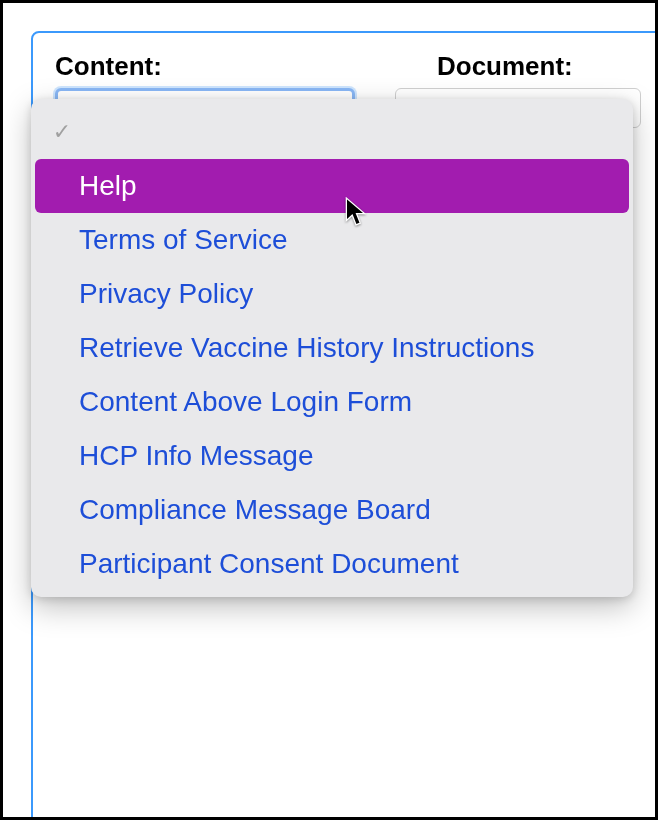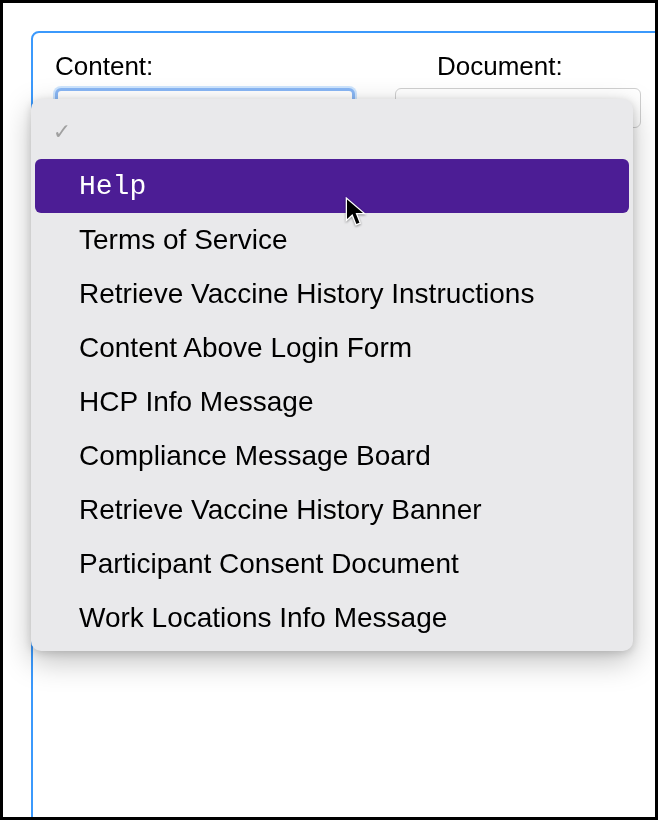--- a/index.html
+++ b/index.html
@@ -27,21 +27,21 @@
       background: #ffffff;
       padding: 18px 22px;
     }
     .labels-row {
       display: flex;
       gap: 40px;
     }
     .field-label {
       font-size: 26px;
       color: #000000;
-      font-weight: 400;
+      font-weight: 700;
     }
     .label-content {
       width: 342px;
     }
     .label-language {
       flex: 1;
     }
     .select-area {
       margin-top: 6px;
       display: flex;
@@ -73,43 +73,42 @@
       padding: 6px 4px;
       z-index: 100;
     }
     .menu-item {
       display: flex;
       align-items: center;
       height: 54px;
       padding: 0 12px 0 12px;
       border-radius: 6px;
       font-size: 28px;
-      color: #000000;
+      color: #1d4ed8;
       cursor: default;
     }
     .menu-item .checkmark {
       width: 30px;
       display: inline-flex;
       justify-content: center;
       font-size: 22px;
       color: #a0a0a0;
     }
     .menu-item .item-label {
       padding-left: 2px;
     }
     .menu-item.placeholder {
       color: #a0a0a0;
     }
     .menu-item.placeholder .checkmark {
       color: #a0a0a0;
     }
     .menu-item.highlighted {
-      background: #4c1d95;
+      background: #a21caf;
       color: #ffffff;
-      font-family: Liberation Mono, monospace;
     }
     .menu-item.highlighted .checkmark {
       color: #ffffff;
     }
     .cursor {
       position: absolute;
       top: 194px;
       left: 342px;
       z-index: 200;
       pointer-events: none;
@@ -141,45 +140,41 @@
   <div class="menu-item highlighted">
     <span class="checkmark"></span>
     <span class="item-label">Help</span>
   </div>
   <div class="menu-item">
     <span class="checkmark"></span>
     <span class="item-label">Terms of Service</span>
   </div>
   <div class="menu-item">
     <span class="checkmark"></span>
+    <span class="item-label">Privacy Policy</span>
+  </div>
+  <div class="menu-item">
+    <span class="checkmark"></span>
     <span class="item-label">Retrieve Vaccine History Instructions</span>
   </div>
   <div class="menu-item">
     <span class="checkmark"></span>
     <span class="item-label">Content Above Login Form</span>
   </div>
   <div class="menu-item">
     <span class="checkmark"></span>
     <span class="item-label">HCP Info Message</span>
   </div>
   <div class="menu-item">
     <span class="checkmark"></span>
     <span class="item-label">Compliance Message Board</span>
   </div>
   <div class="menu-item">
     <span class="checkmark"></span>
-    <span class="item-label">Retrieve Vaccine History Banner</span>
-  </div>
-  <div class="menu-item">
-    <span class="checkmark"></span>
     <span class="item-label">Participant Consent Document</span>
-  </div>
-  <div class="menu-item">
-    <span class="checkmark"></span>
-    <span class="item-label">Work Locations Info Message</span>
   </div>
 </div>
 
 <div class="cursor">
   <svg viewBox="0 0 20 28">
     <path d="M1 1 L1 22 L6.5 17 L10 26 L14 24.3 L10.5 15.5 L18 15.5 Z" fill="#000000" stroke="#ffffff" stroke-width="1.2"></path>
   </svg>
 </div>
 
 </body></html>

